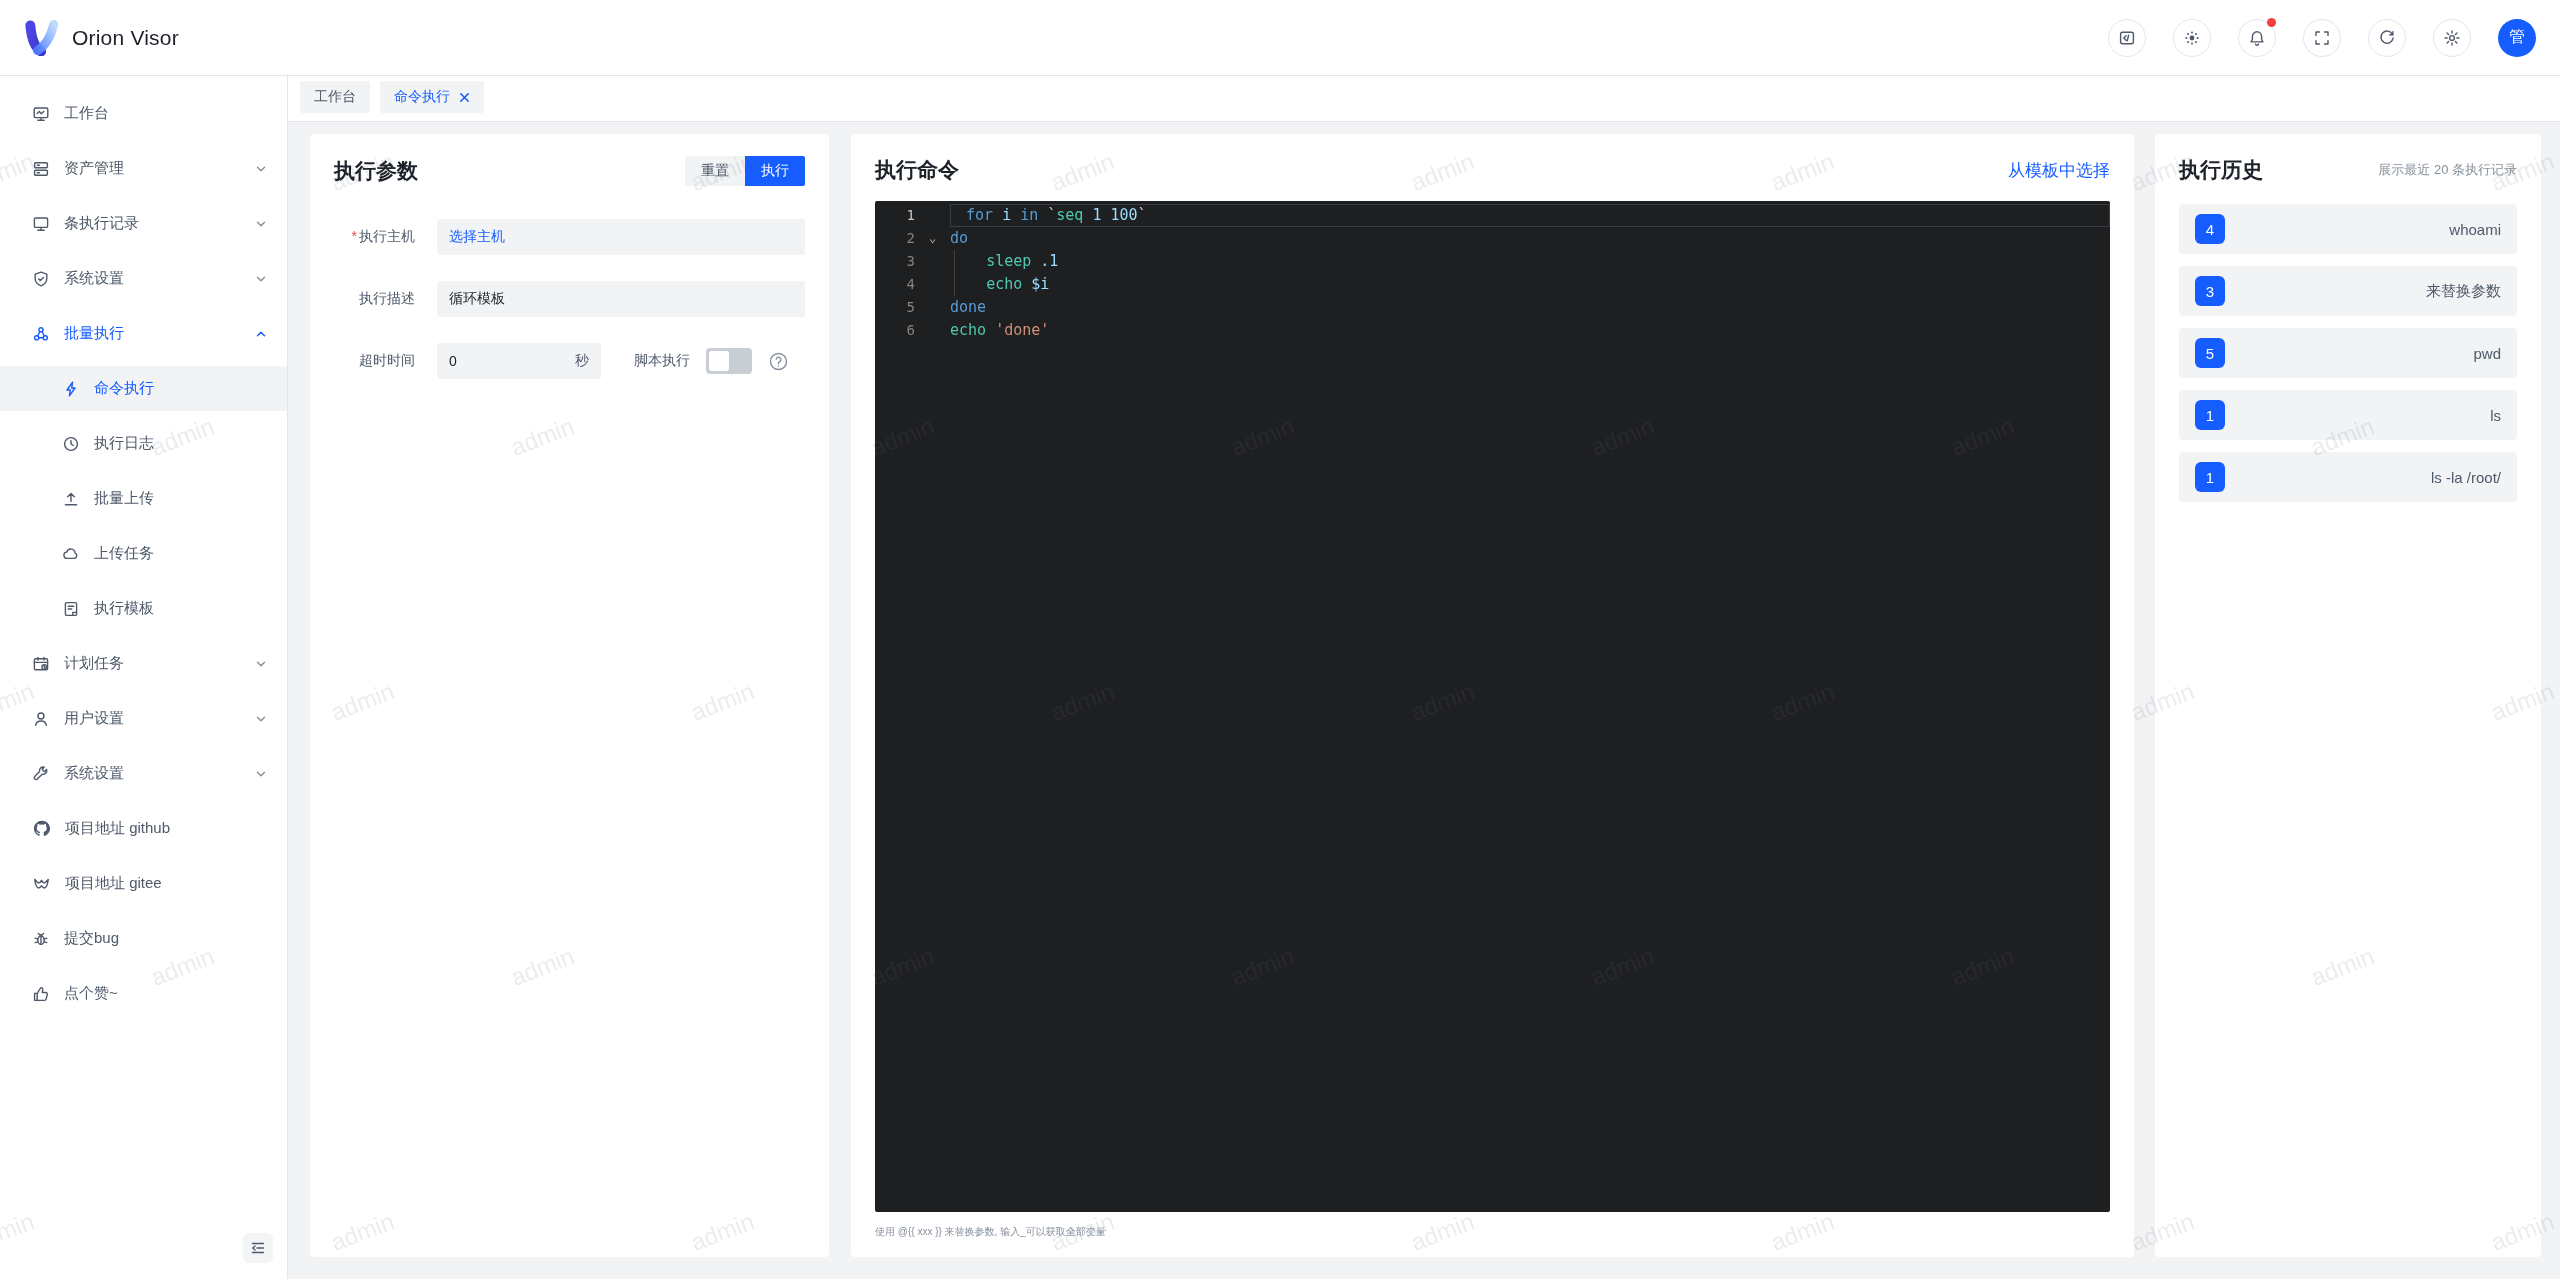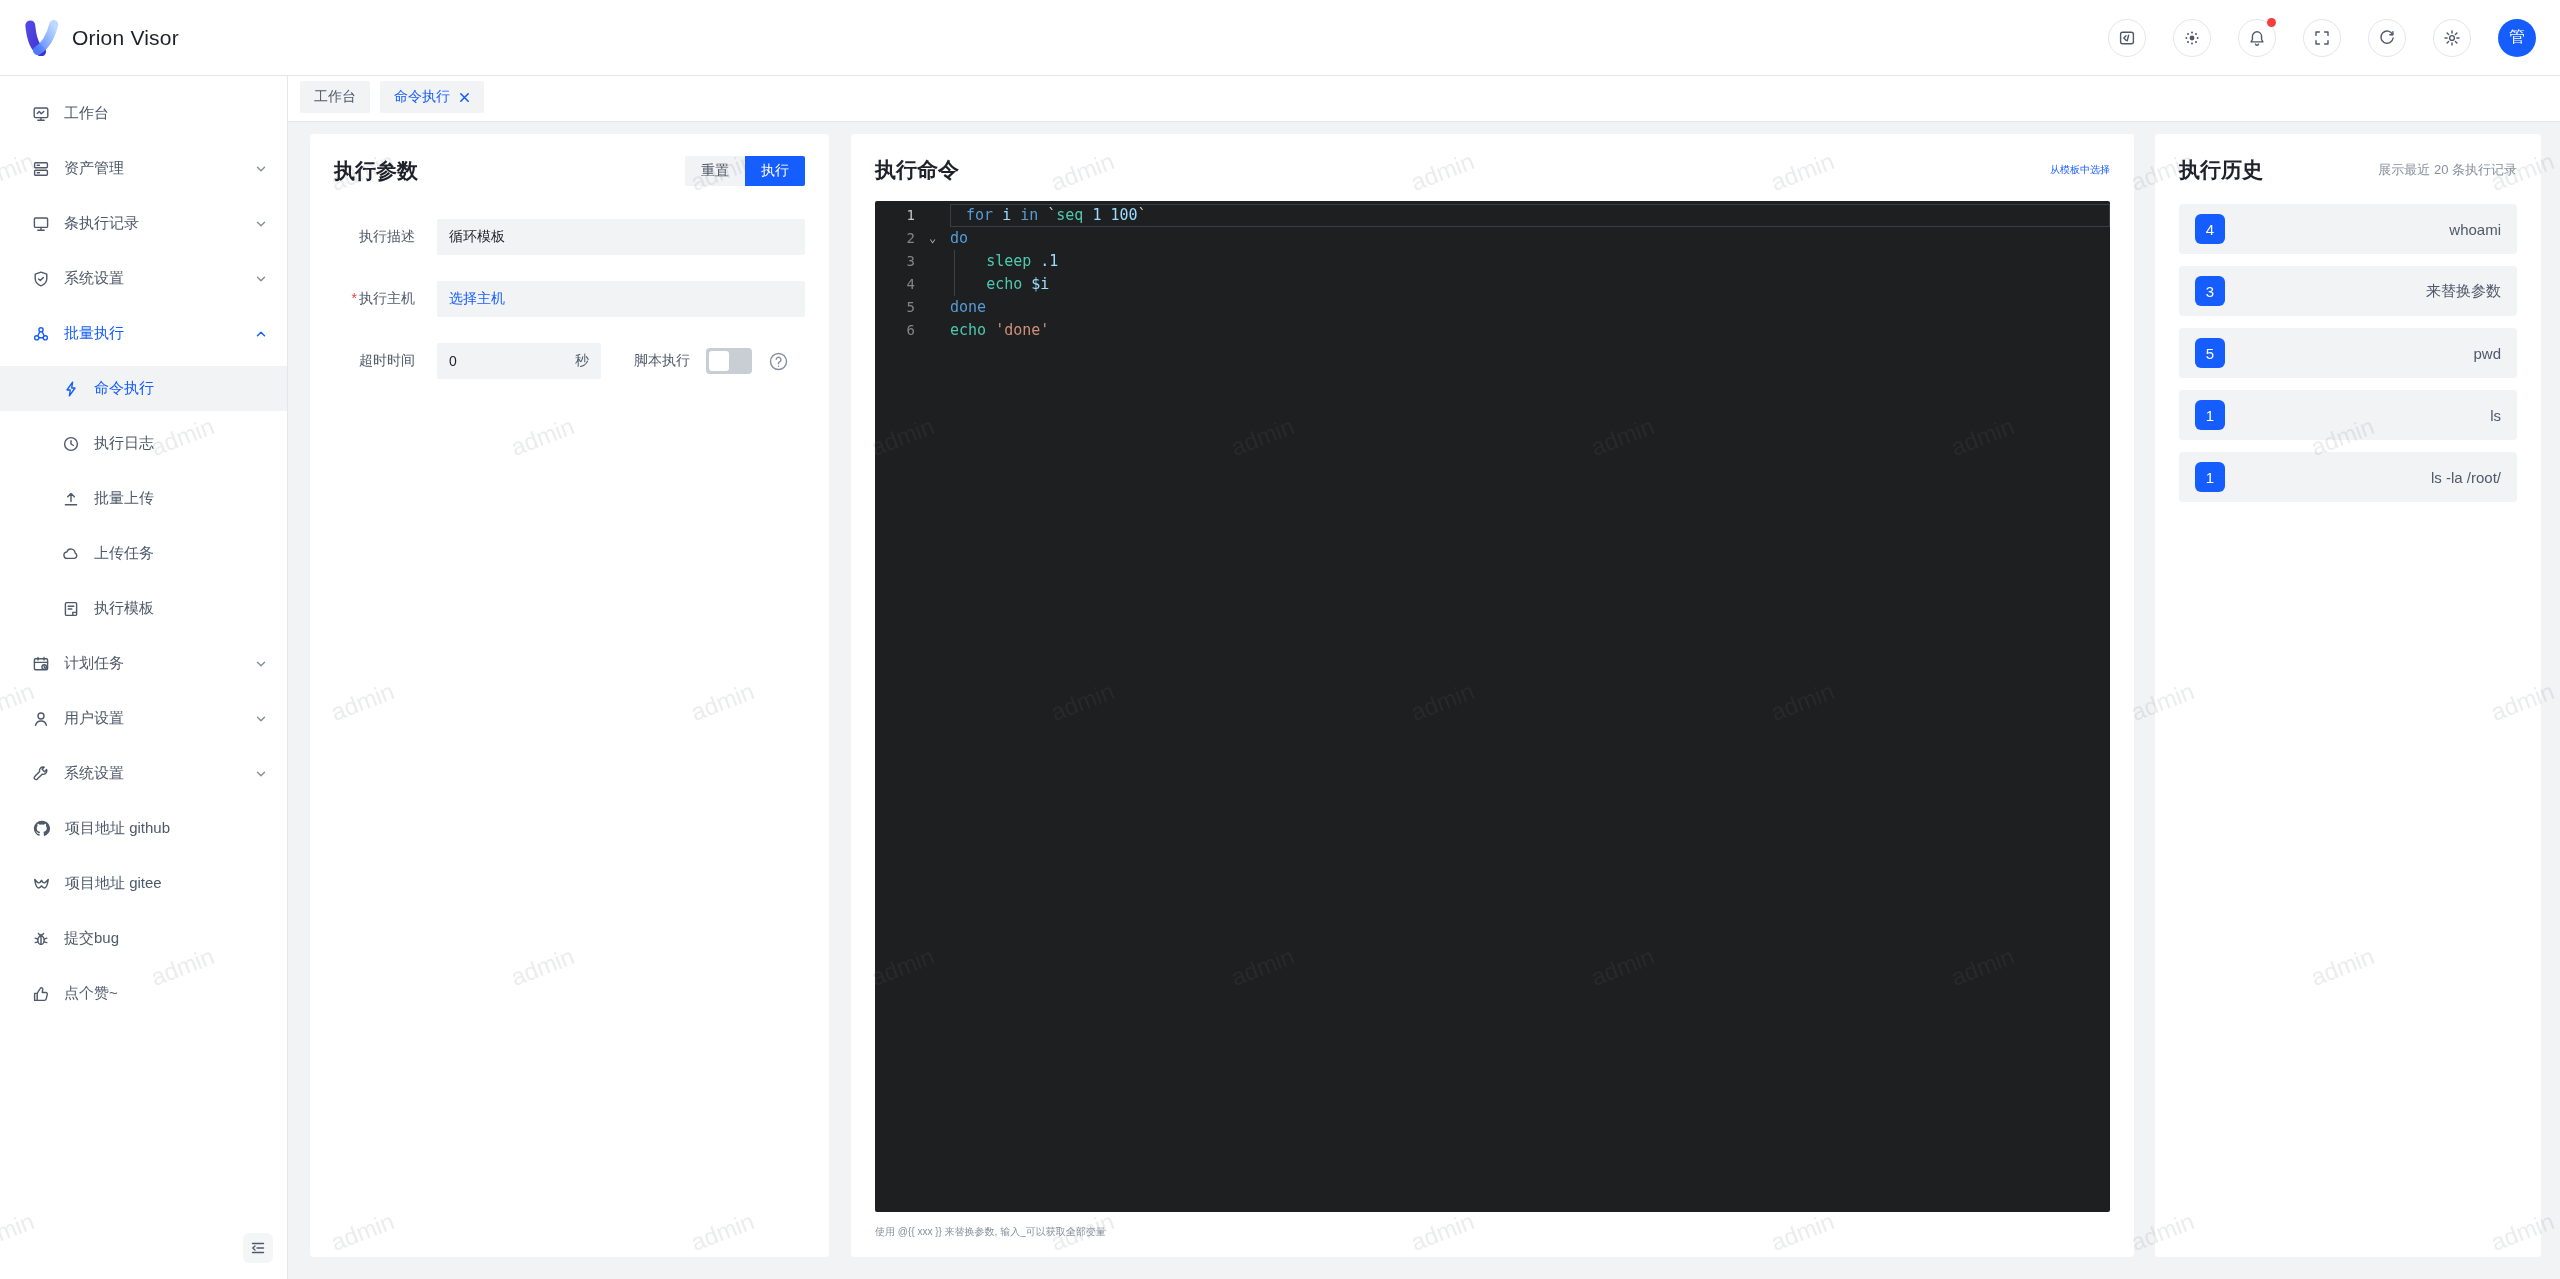--- a/index.html
+++ b/index.html
@@ -71,21 +71,21 @@
   .input.timeout { flex:0 0 164px; justify-content:space-between; }
   .input .suffix { color:#4e5969; }
   .inline-label { font-size:14px; color:#4e5969; margin-left:33px; white-space:nowrap; }
   .switch { width:46px; height:26px; background:#c9cdd4; border-radius:4px; margin-left:16px;
             position:relative; cursor:pointer; }
   .switch .knob { position:absolute; left:3px; top:3px; width:20px; height:20px;
                   background:#fff; border-radius:3px; }
   .help { margin-left:16px; color:#86909c; display:flex; cursor:pointer; }
 
   
-  .tpl-link { font-size:10px; color:#165dff; cursor:pointer; }
+  .tpl-link { font-size:17px; color:#165dff; cursor:pointer; }
   .editor { position:relative; margin:17px 24px 0 24px; height:1011px; background:#1e1f20;
             border-radius:2px; overflow:hidden; padding-top:3px;
             font-family:"DejaVu Sans Mono","Liberation Mono",monospace; }
   .cl { display:flex; height:23px; line-height:23px; font-size:15px; }
   .cl .ln { width:40px; text-align:right; color:#858585; font-size:14px; }
   .cl .fold { width:35px; text-align:center; color:#bfbfbf; font-size:12px; }
   .cl .code { flex:1; white-space:pre; color:#d4d4d4; }
   .cl.cur .code { box-shadow:inset 0 0 0 1px #3a3d41;padding-left:16px; }
   .cl.cur .ln { color:#c6c6c6; }
   .t-kw { color:#569cd6; } .t-fn { color:#4ec9b0; } .t-var { color:#9cdcfe; }
@@ -370,29 +370,29 @@
         <div class="btn btn-reset">
           <span>重置</span>
         </div>
         <div class="btn btn-exec">
           <span>执行</span>
         </div>
       </div>
     </div>
     <div class="form">
       <div class="form-row">
+        <span class="form-label"><span class="req">*</span><span>执行主机</span></span>
+        <div class="input link-val">
+          <span>选择主机</span>
+        </div>
+      </div>
+      <div class="form-row">
         <span class="form-label">执行描述</span>
         <div class="input">
           <span>循环模板</span>
-        </div>
-      </div>
-      <div class="form-row">
-        <span class="form-label"><span class="req">*</span><span>执行主机</span></span>
-        <div class="input link-val">
-          <span>选择主机</span>
         </div>
       </div>
       <div class="form-row">
         <span class="form-label">超时时间</span>
         <div class="input timeout">
           <span>0</span>
           <span class="suffix">秒</span>
         </div>
         <span class="inline-label">脚本执行</span>
         <div class="switch">

